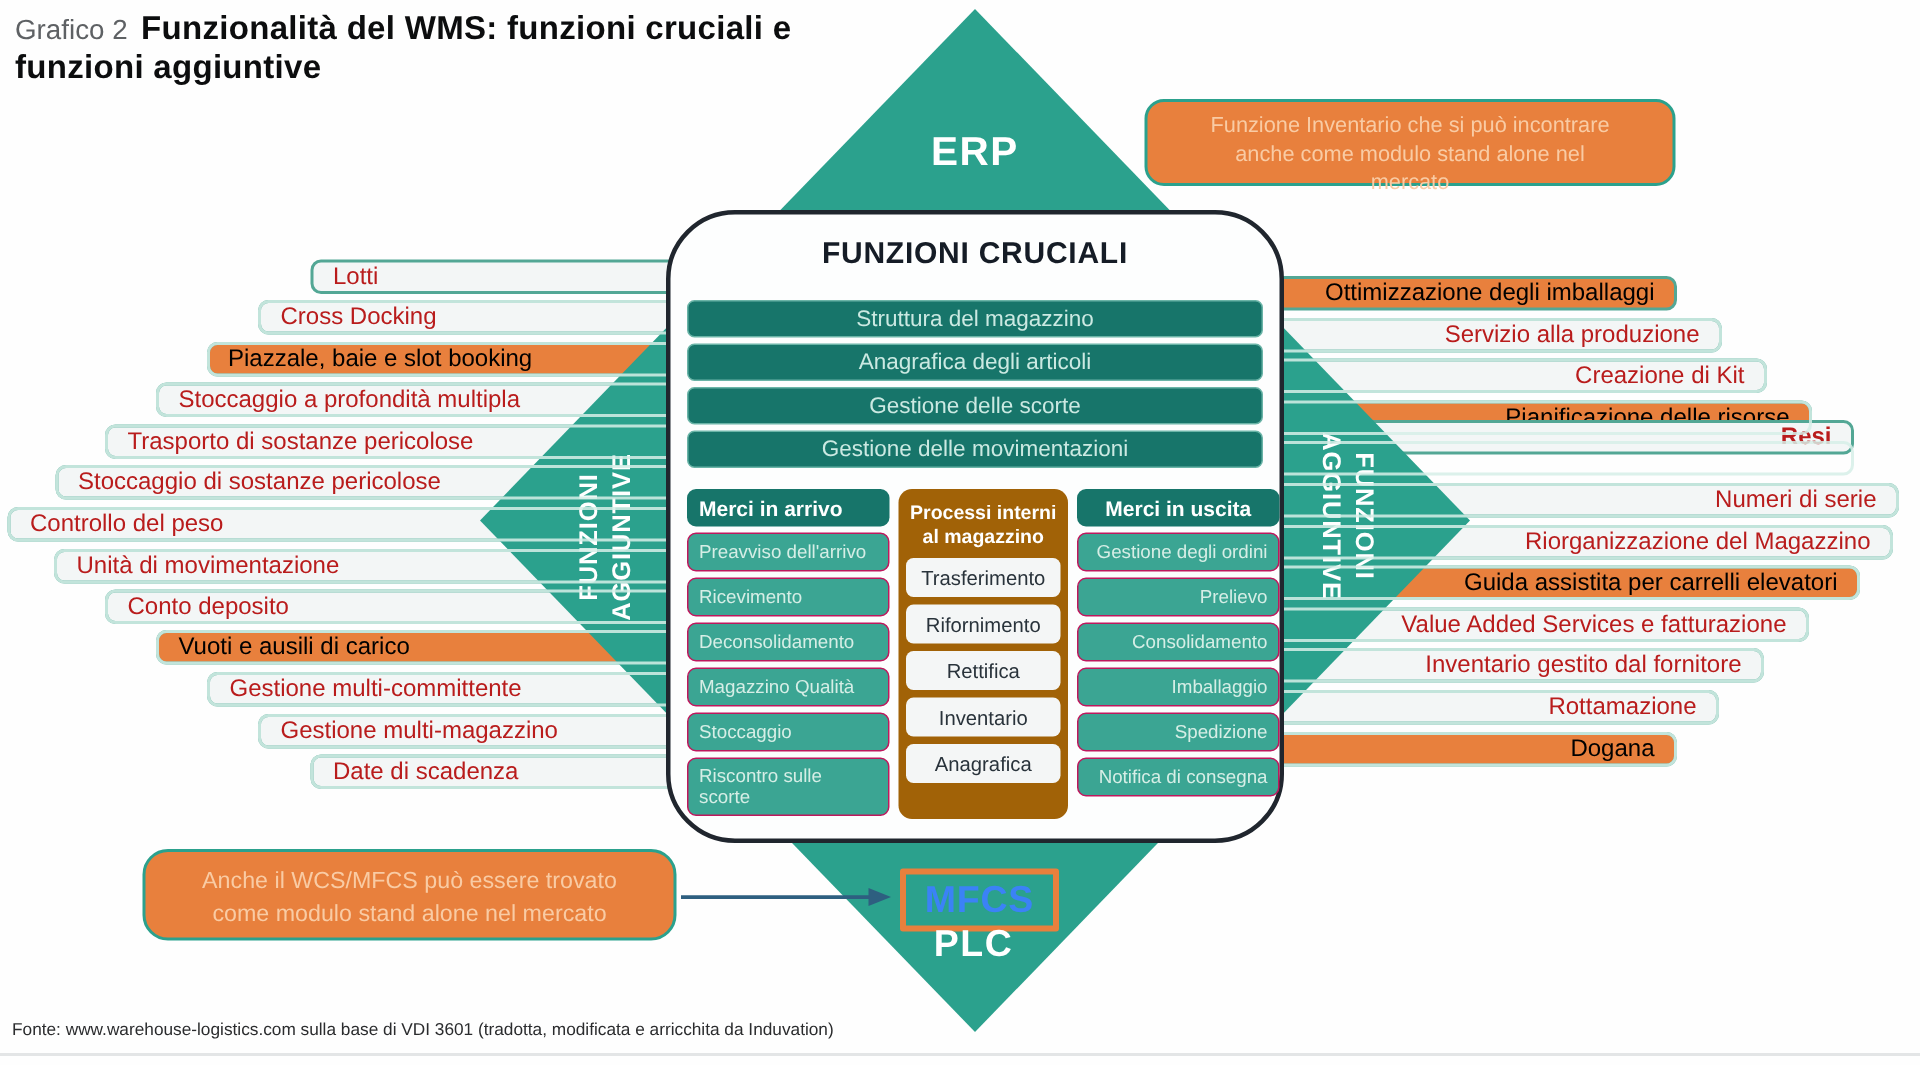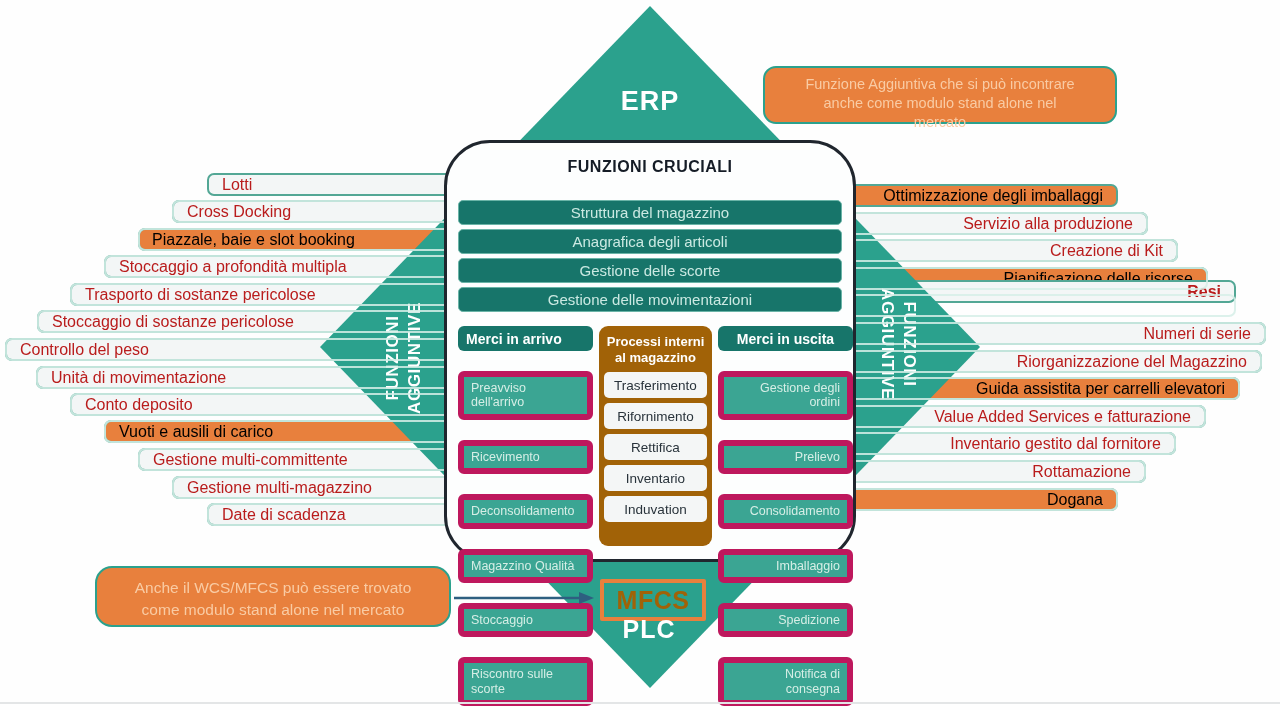--- a/index.html
+++ b/index.html
@@ -16,52 +16,52 @@
   
   .diamond-svg{position:absolute;left:0;top:0;z-index:2;pointer-events:none;}
   .erp-label{position:absolute;left:598px;top:86px;width:104px;z-index:3;text-align:center;
              color:#ffffff;font-weight:800;font-size:27px;letter-spacing:1px;}
   .banner{position:absolute;z-index:3;color:#ffffff;font-weight:800;font-size:17px;line-height:1.28;
           text-align:center;white-space:pre-line;letter-spacing:.6px;}
   .banner-left{left:404px;top:358px;transform:translate(-50%,-50%) rotate(-90deg);}
   .banner-right{left:898px;top:344px;transform:translate(-50%,-50%) rotate(90deg);}
   .mfcs-box{position:absolute;left:600px;top:579px;width:98px;height:34px;z-index:3;
             border:4px solid #e8803d;border-radius:2px;display:flex;align-items:center;justify-content:center;
-            color:#a16207;font-weight:800;font-size:25px;letter-spacing:.5px;}
+            color:#3b82f6;font-weight:800;font-size:25px;letter-spacing:.5px;}
   .plc-label{position:absolute;left:600px;top:615px;width:98px;z-index:3;text-align:center;
              color:#ffffff;font-weight:800;font-size:25px;letter-spacing:1px;}
 
   
   .pill{position:absolute;z-index:1;height:23px;box-sizing:border-box;border-radius:7px;
         background:#f3f6f6;border:2px solid #53a795;color:#b91c1c;
         display:flex;align-items:center;font-size:16px;white-space:nowrap;}
   .pill-left{justify-content:flex-start;padding-left:13px;}
   .pill-right{justify-content:flex-end;padding-right:13px;}
   .pill-orange{background:#e8803d;color:#000000;}
   .pill-echo{position:absolute;z-index:3;height:23px;box-sizing:border-box;border-radius:7px;
              border:2px solid rgba(214,238,231,.85);pointer-events:none;}
 
   
   .core-box{position:absolute;left:444px;top:140px;width:412px;height:422px;z-index:4;
             background:#fdfefe;border:3px solid #20262e;border-radius:46px;box-sizing:border-box;}
   .core-title{position:absolute;left:0;top:15px;width:100%;text-align:center;
-              font-size:16px;font-weight:800;color:#151c26;letter-spacing:.5px;}
+              font-size:20px;font-weight:800;color:#151c26;letter-spacing:.5px;}
   .bar{position:absolute;left:11px;width:384px;height:25px;box-sizing:border-box;
        background:#17756a;border:1px solid #6ab4a7;border-radius:5px;color:#cbe9e2;
        display:flex;align-items:center;justify-content:center;font-size:15px;}
   .col{position:absolute;top:183px;}
   .col-in{left:11px;width:135px;}
   .col-mid{left:152px;width:113px;}
   .col-out{left:271px;width:135px;}
   .col-header{height:25px;box-sizing:border-box;background:#17756a;border-radius:6px;color:#ffffff;
               font-weight:700;font-size:14px;display:flex;align-items:center;padding:0 8px;}
   .col-out .col-header{justify-content:center;}
-  .item{box-sizing:border-box;border-radius:6px;background:#3ba593;border:6px solid #be185d;
+  .item{box-sizing:border-box;border-radius:6px;background:#3ba593;border:1px solid #be185d;
         color:#d6eee6;font-size:12.5px;line-height:1.15;display:flex;align-items:center;
-        padding:4px 7px;margin-top:20px;min-height:26px;}
+        padding:4px 7px;margin-top:4px;min-height:26px;}
   .col-in .item{justify-content:flex-start;text-align:left;}
   .col-out .item{justify-content:flex-end;text-align:right;}
   .mid-container{box-sizing:border-box;background:#a16207;border-radius:9px;padding:5px 5px 8px 5px;height:220px;}
   .mid-header{color:#ffffff;font-weight:700;font-size:13px;text-align:center;white-space:pre-line;
               line-height:1.2;padding:3px 0 2px 0;}
   .mid-item{background:#f4f6f6;border-radius:5px;height:26px;margin-top:5px;display:flex;align-items:center;
             justify-content:center;font-size:13.5px;color:#29333b;}
 
   
   .callout{position:absolute;z-index:5;background:#e8803d;border:2.5px solid #2ba18d;color:#f9cba4;
@@ -217,43 +217,45 @@
 
     <div class="col col-mid">
       <div class="mid-container">
         <div class="mid-header">Processi interni
 al magazzino</div>
         <div id="internal-items">
             <div class="mid-item">Trasferimento</div>
             <div class="mid-item">Rifornimento</div>
             <div class="mid-item">Rettifica</div>
             <div class="mid-item">Inventario</div>
-            <div class="mid-item">Induvation</div>
+            <div class="mid-item">Anagrafica</div>
           </div>
       </div>
     </div>
 
     <div class="col col-out">
       <div class="col-header">Merci in uscita</div>
       <div id="outbound-items">
           <div class="item">Gestione degli ordini</div>
           <div class="item">Prelievo</div>
           <div class="item">Consolidamento</div>
           <div class="item">Imballaggio</div>
           <div class="item">Spedizione</div>
           <div class="item">Notifica di consegna</div>
         </div>
     </div>
   </div>
 
-  <div class="callout callout-tr">Funzione Aggiuntiva che si può incontrare
+  <div class="callout callout-tr">Funzione Inventario che si può incontrare
 anche come modulo stand alone nel
 mercato</div>
   <div class="callout callout-bl">Anche il WCS/MFCS può essere trovato
 come modulo stand alone nel mercato</div>
 
   <svg class="arrow-svg" width="1280" height="710">
     <line x1="454" y1="598" x2="580" y2="598" stroke="#2e5f80" stroke-width="2.5"></line>
     <polygon points="579,592 594,598 579,604" fill="#2e5f80"></polygon>
   </svg>
 
+  <div class="page-title"><span class="prefix">Grafico 2</span><span>Funzionalità del WMS: funzioni cruciali e funzioni aggiuntive</span></div>
+  <div class="source-line">Fonte:  www.warehouse-logistics.com sulla base di VDI 3601 (tradotta, modificata e arricchita da Induvation)</div>
   <div class="bottom-rule"></div>
 </div>
 
 </body></html>

